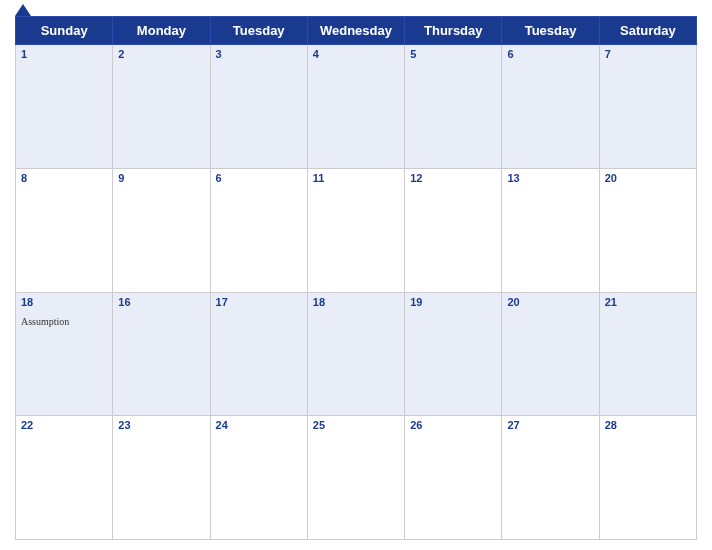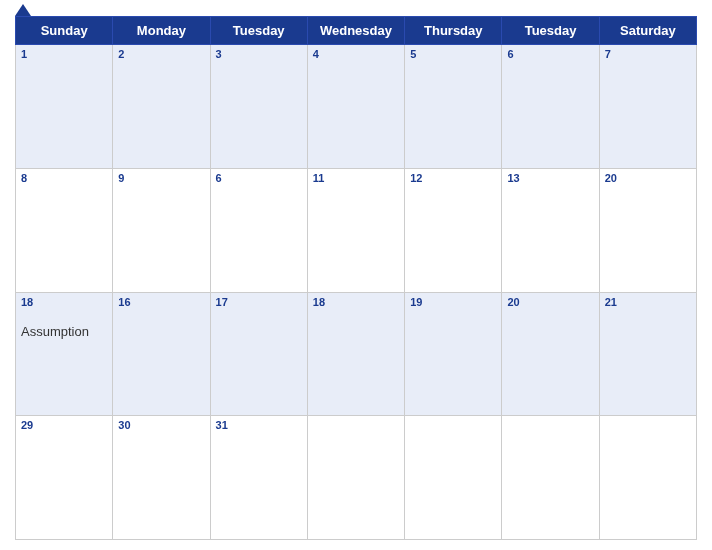--- a/index.html
+++ b/index.html
@@ -87,24 +87,25 @@
       width: calc(100% / 7);
       height: 72px;
     }
     .day-number {
       font-size: 11px;
       color: #1a3a8f;
       font-weight: bold;
       display: block;
     }
     .event-label {
-      font-size: 13px;
+      font-size: 10px;
       color: #333;
       display: block;
-      margin-top: 16px;
+      margin-top: 8px;
+      font-family: Liberation Serif, serif;
     }
     
     .calendar tbody tr:nth-child(odd) td {
       background-color: #e8edf8;
     }
     .calendar tbody tr:nth-child(even) td {
       background-color: #fff;
     }
   </style>
 </head>
@@ -202,27 +203,35 @@
         </td>
         <td>
           <span class="day-number">20</span>
         </td>
         <td>
           <span class="day-number">21</span>
         </td>
       </tr>
       <tr>
         <td>
-          <span class="day-number">29</span>
-        </td>
-        <td>
-          <span class="day-number">30</span>
-        </td>
-        <td>
-          <span class="day-number">31</span>
-        </td>
-        <td></td>
-        <td></td>
-        <td></td>
-        <td></td>
+          <span class="day-number">22</span>
+        </td>
+        <td>
+          <span class="day-number">23</span>
+        </td>
+        <td>
+          <span class="day-number">24</span>
+        </td>
+        <td>
+          <span class="day-number">25</span>
+        </td>
+        <td>
+          <span class="day-number">26</span>
+        </td>
+        <td>
+          <span class="day-number">27</span>
+        </td>
+        <td>
+          <span class="day-number">28</span>
+        </td>
       </tr>
     </tbody>
 </table>
 
 </body></html>

